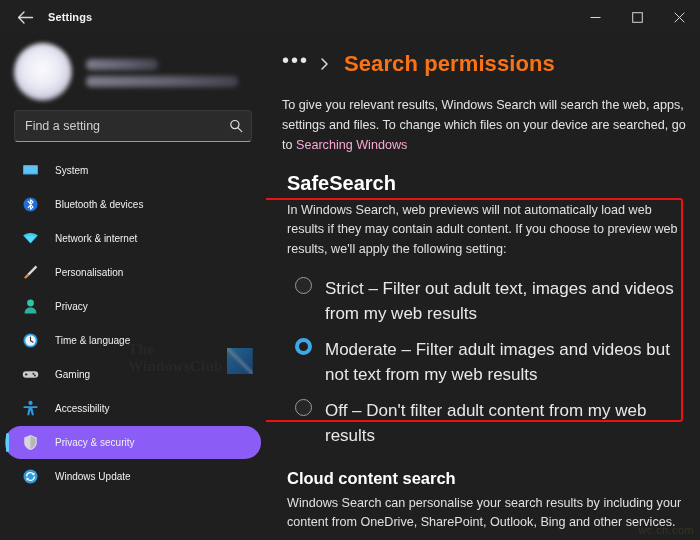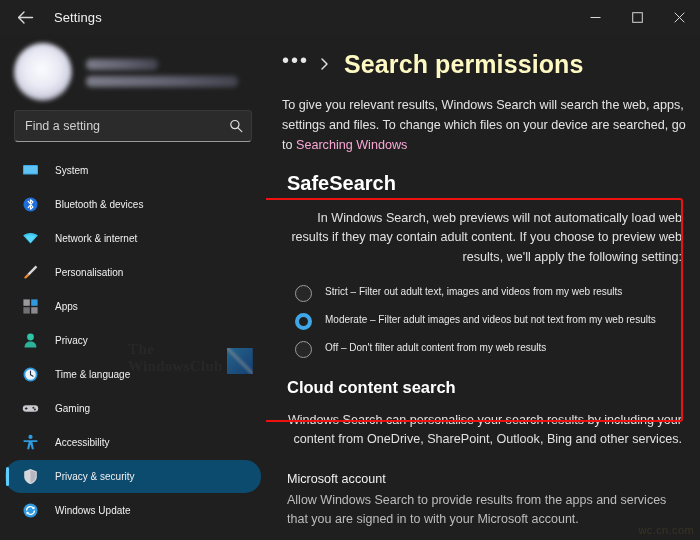--- a/index.html
+++ b/index.html
@@ -40,24 +40,24 @@
     height: 28px;
     margin-left: 8px;
     display: flex;
     align-items: center;
     justify-content: center;
     border-radius: 4px;
     color: #d8d8d8;
   }
   .back-btn svg { display:block; }
   .app-title {
-    font-size: 13px;
-    font-weight: 400;
+    font-size: 11px;
+    font-weight: 700;
     color: #f2f2f2;
-    margin-left: 12px;
+    margin-left: 6px;
     letter-spacing: .1px;
   }
   .win-controls {
     margin-left: auto;
     display: flex;
     height: 34px;
   }
   .win-ctl {
     width: 42px;
     height: 34px;
@@ -150,21 +150,21 @@
   .nav-item {
     position: relative;
     display: flex;
     align-items: center;
     height: 33px;
     border-radius: 5px;
     padding-left: 16px;
     box-sizing: border-box;
     margin-bottom: 1px;
   }
-  .nav-item.selected { background: #0c4a6e; border-radius: 16px; }
+  .nav-item.selected { background: #8b5cf6; border-radius: 16px; }
   .nav-item.selected::before {
     content: "";
     position: absolute;
     left: 1px;
     top: 7px;
     bottom: 7px;
     width: 3px;
     border-radius: 2px;
     background: #60cdff;
   }
@@ -202,23 +202,23 @@
   }
   .bc-ellipsis {
     font-size: 20px;
     color: #e8e8e8;
     letter-spacing: 2px;
     line-height: 1;
     padding-bottom: 9px;
   }
   .bc-chevron { color: #dcdcdc; display:flex; }
   .page-title {
-    font-size: 25px;
+    font-size: 22px;
     font-weight: 600;
-    color: #fef9c3;
+    color: #f97316;
     margin-left: 4px;
     letter-spacing: .1px;
   }
 
   .intro {
     font-size: 12.6px;
     line-height: 1.58;
     color: #e3e3e3;
     max-width: 405px;
     margin-top: 10px;
@@ -246,22 +246,21 @@
     font-size: 20px;
     font-weight: 700;
     color: #ffffff;
     margin: 0;
   }
   .section-sub {
     font-size: 12.6px;
     line-height: 1.56;
     color: #e0e0e0;
     max-width: 395px;
-    margin-top: 14px;
-    text-align: right;
+    margin-top: 6px;
   }
 
   .safesearch { margin-top: 16px; padding-left: 5px; }
 
   .radio-group { margin-top: 16px; padding-left: 8px; }
   .radio-row {
     display: flex;
     align-items: flex-start;
     margin-bottom: 10px;
   }
@@ -274,21 +273,21 @@
     background: #272727;
     flex: 0 0 17px;
     margin-top: 1px;
   }
   .radio.checked {
     border: 4.5px solid #3fa7e8;
     background: #1f1f1f;
   }
   .radio-label {
     margin-left: 13px;
-    font-size: 10px;
+    font-size: 17px;
     line-height: 1.5;
     color: #e8e8e8;
     max-width: 350px;
   }
 
   .cloud { margin-top: 20px; padding-left: 5px; }
   .cloud .section-title { font-size: 16.5px; }
   .sub-heading {
     font-size: 12.6px;
     color: #f0f0f0;
@@ -449,31 +448,20 @@
         <div class="nav-item">
           <span class="nav-icon">
             <svg width="17" height="17" viewBox="0 0 17 17">
               <path d="M13.6 1.6 L15.3 3.3 L7.2 11.4 L5.5 9.7 Z" fill="#d8d8dc"></path>
               <path d="M5.5 9.7 L7.2 11.4 L4.6 14.0 C3.6 15.0 2.0 14.3 2.3 13.2 Z" fill="#ef8b2c"></path>
             </svg>
           </span>
           <span class="nav-label">Personalisation</span>
         </div>
 
-        <div class="nav-item">
-          <span class="nav-icon">
-            <svg width="17" height="17" viewBox="0 0 17 17">
-              <rect x="1.4" y="1.4" width="6.4" height="6.4" fill="#9a9a9e"></rect>
-              <rect x="9.2" y="1.4" width="6.4" height="6.4" fill="#2f9ae0"></rect>
-              <rect x="1.4" y="9.2" width="6.4" height="6.4" fill="#6f6f74"></rect>
-              <rect x="9.2" y="9.2" width="6.4" height="6.4" fill="#8a8a8f"></rect>
-            </svg>
-          </span>
-          <span class="nav-label">Apps</span>
-        </div>
 
         <div class="nav-item">
           <span class="nav-icon">
             <svg width="17" height="17" viewBox="0 0 17 17">
                 <circle cx="8.5" cy="5" r="3.4" fill="#2fc3a8"></circle>
                 <path d="M2.6 15.4 C2.6 11.6 5.2 9.6 8.5 9.6 C11.8 9.6 14.4 11.6 14.4 15.4 Z" fill="#2bb39a"></path>
               </svg>
           </span>
           <span class="nav-label">Privacy</span>
         </div>

